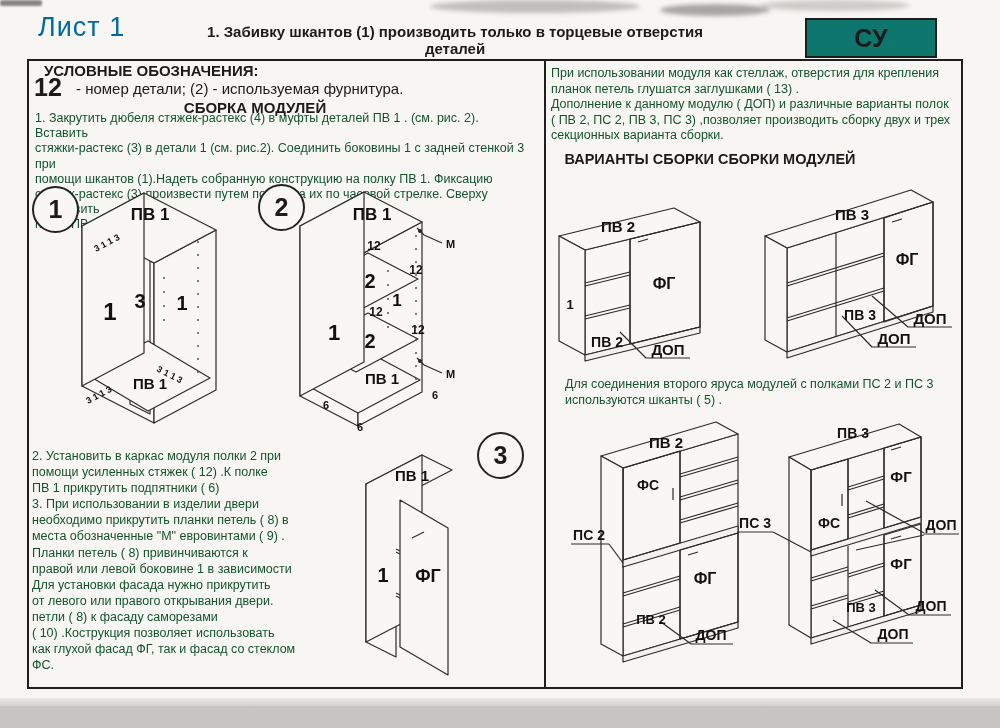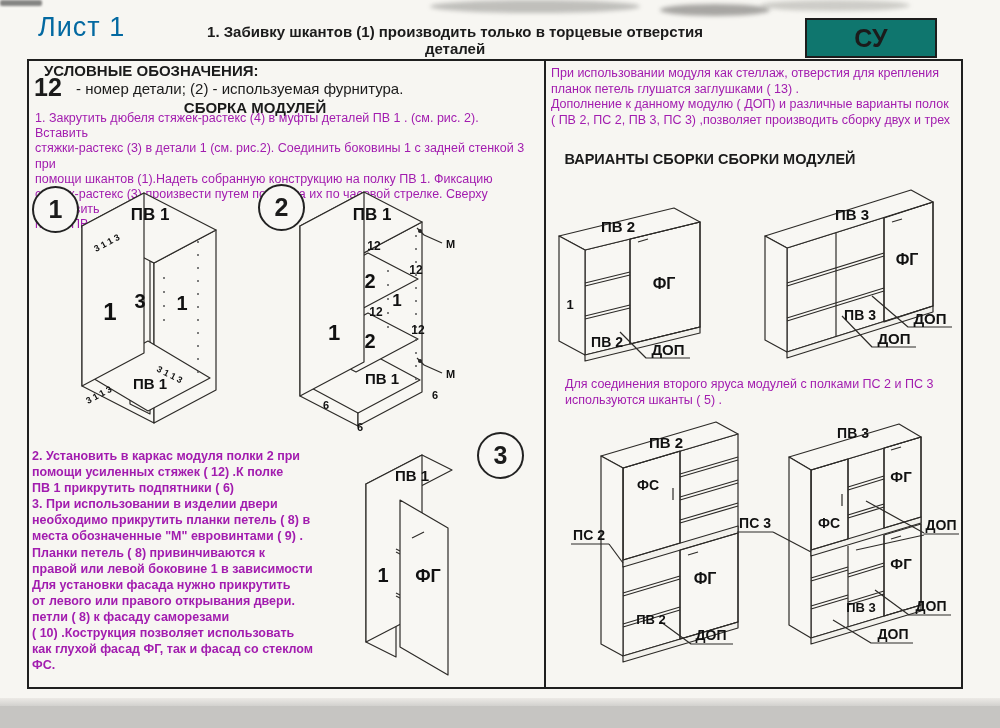--- a/index.html
+++ b/index.html
@@ -22,28 +22,28 @@
     border:2.5px solid #1d1d1d; background:#0f766e;
     display:flex; align-items:center; justify-content:center;
     font-size:25px; font-weight:bold;
   }
   #main-frame {
     position:absolute; left:27px; top:59px; width:936px; height:630px;
     border:2px solid #1f1f1f; background:transparent;
   }
   #column-divider { position:absolute; left:544px; top:59px; width:2px; height:630px; background:#1f1f1f; }
 
-  .txt { position:absolute; font-size:12.5px; line-height:15.6px; color:#a21caf; }
+  .txt { position:absolute; font-size:12.5px; line-height:15.6px; color:#14532d; }
 
   #legend-title { position:absolute; left:44px; top:62px; font-size:15px; font-weight:bold; }
   #legend-number { position:absolute; left:34px; top:73px; font-size:25px; font-weight:bold; }
   #legend-rest { position:absolute; left:76px; top:80px; font-size:15px; font-weight:normal; }
   #assembly-title { position:absolute; left:150px; top:99px; width:210px; text-align:center; font-size:15px; font-weight:bold; }
   #step1 { left:35px; top:111px; width:500px; line-height:15.2px; }
-  #steps23 { left:32px; top:448px; width:305px; line-height:16.1px;font-weight:bold; }
+  #steps23 { left:32px; top:448px; width:305px; line-height:16.1px; }
   #right-intro { left:551px; top:66px; width:405px; }
   #variants-title { position:absolute; left:560px; top:151px; width:300px; text-align:center; font-size:14.5px; font-weight:bold; }
   #tier-note { left:565px; top:376px; width:400px; line-height:16px; }
 
   .badge {
     position:absolute; width:47px; height:47px; border:2px solid #222; border-radius:50%;
     background:#f8f7f4; display:flex; align-items:center; justify-content:center;
     font-size:25px; font-weight:bold;
   }
   svg { position:absolute; overflow:visible; }
@@ -101,20 +101,21 @@
     <div>( 10)  .Кострукция позволяет использовать</div>
     <div>как глухой фасад ФГ, так и фасад со стеклом</div>
     <div>ФС.</div>
   </div>
 
 <div id="right-intro" class="txt">
     <div>При использовании модуля как стеллаж, отверстия для крепления</div>
     <div>планок петель глушатся заглушками  ( 13)  .</div>
     <div>Дополнение к данному модулю  ( ДОП)   и различные варианты полок</div>
     <div>( ПВ 2, ПС 2, ПВ 3, ПС 3)   ,позволяет производить сборку  двух и трех</div>
+    <div>секционных варианта сборки.</div>
   </div>
 <div id="variants-title">ВАРИАНТЫ СБОРКИ СБОРКИ МОДУЛЕЙ</div>
 <div id="tier-note" class="txt">
     <div>Для соединения второго яруса модулей с полками ПС 2 и ПС 3</div>
     <div>используются шканты  ( 5)  .</div>
   </div>
 
 <div class="badge" style="left:32px; top:186px;">
     <span>1</span>
   </div>

